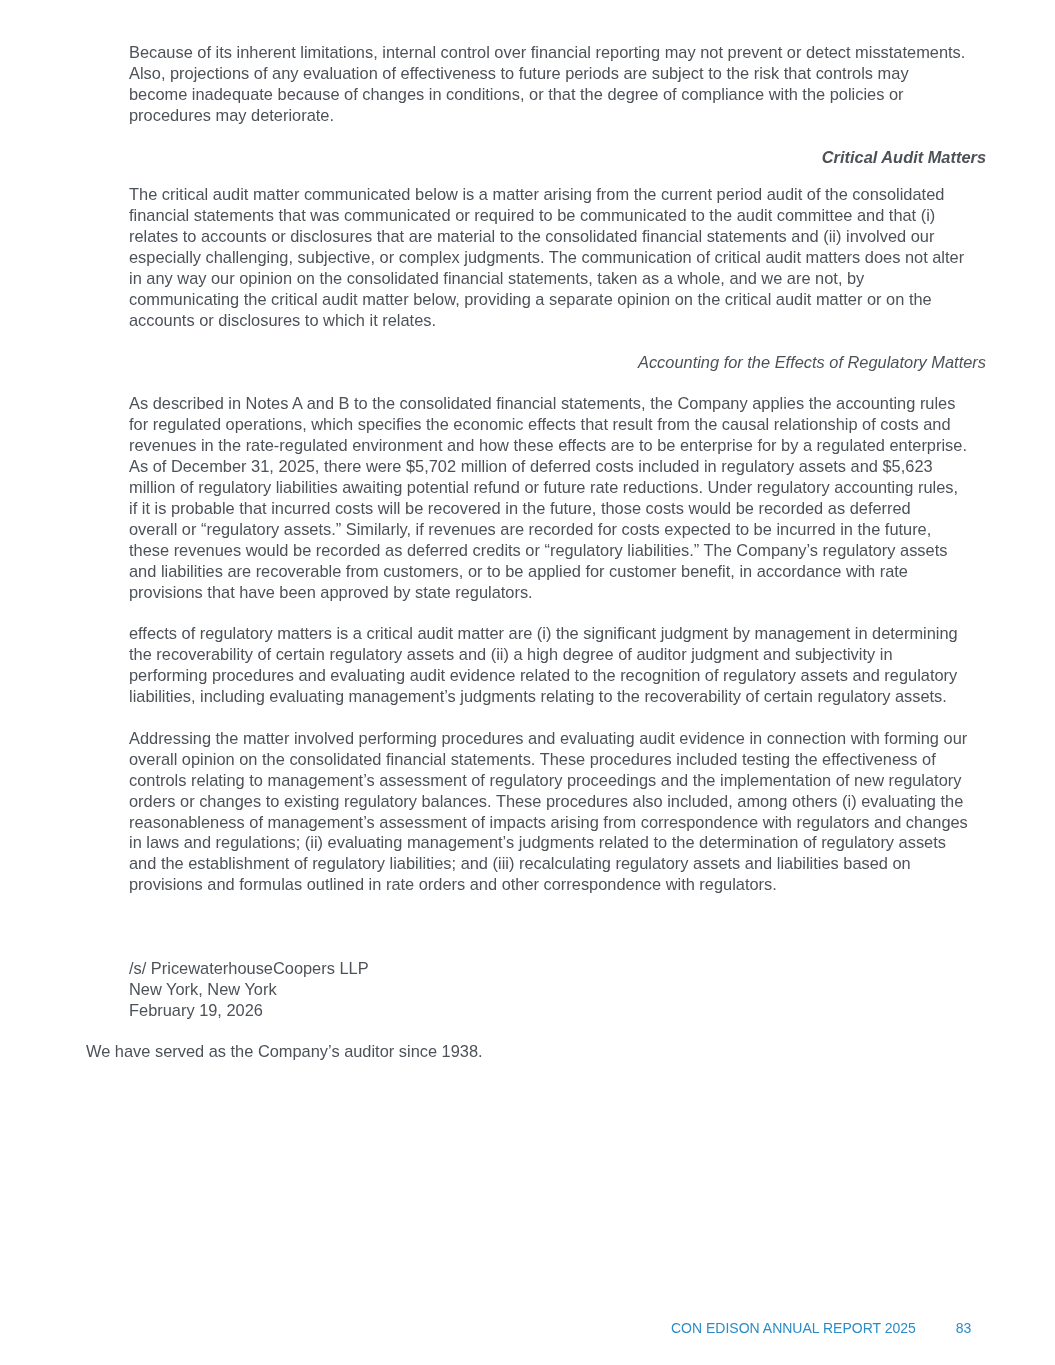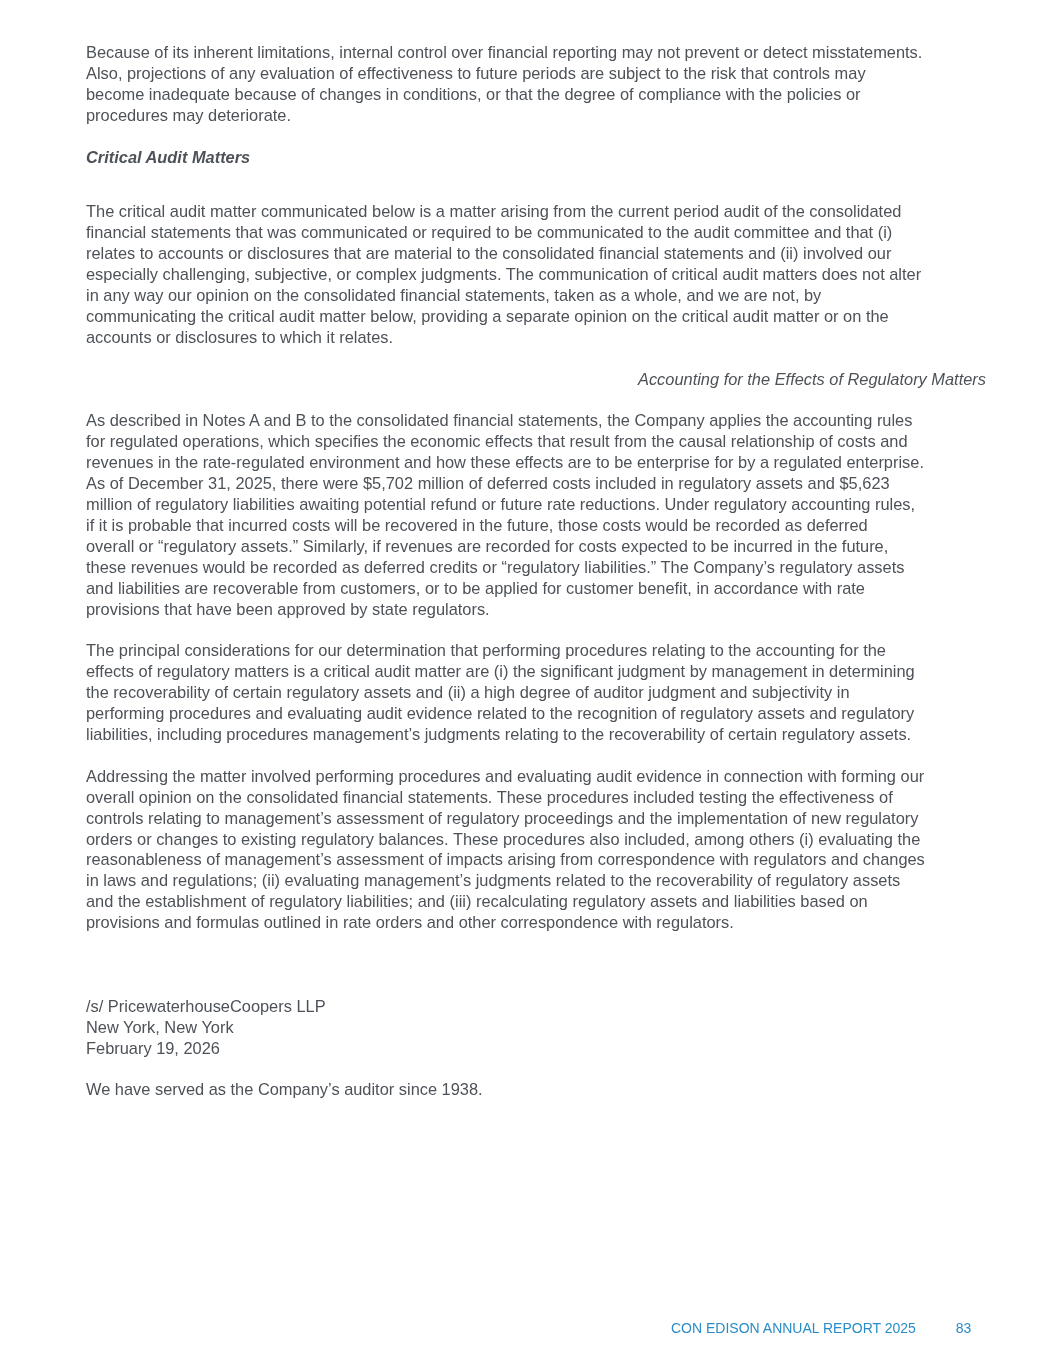--- a/index.html
+++ b/index.html
@@ -3,22 +3,22 @@
 <meta charset="utf-8">
 <style>
   html, body { margin: 0; padding: 0; background: #ffffff; }
   body { width: 1055px; height: 1365px; position: relative; overflow: hidden; }
   .page {
     position: absolute; left: 86px; top: 42px; width: 900px;
     font-family: "Liberation Sans", sans-serif;
     font-size: 16.4px; line-height: 20.9px; color: #4d5258;
   }
   .para { margin: 0 0 20.9px 0; }
-  .line { display: block; white-space: nowrap; }
-  .h-bold { font-weight: bold; font-style: italic; margin: 0 0 34px 0; }
+  .line { display: block; white-space: nowrap; margin-left: 43px; }
+  .h-bold { font-weight: bold; font-style: italic; margin: 0 0 17px 0; text-align: right; }
   .h-ital { font-style: italic; margin: 0 0 20.9px 0; text-align: right; }
   .spacer { height: 41.8px; }
   .footer {
     position: absolute; top: 1320px; left: 671px;
     font-family: "Liberation Sans", sans-serif; font-size: 14px; color: #2a8cc7;
     white-space: nowrap;
   }
   .footer .pg { margin-left: 36px; }
 </style>
 </head>
@@ -53,34 +53,33 @@
     <span class="line">As of December 31, 2025, there were $5,702 million of deferred costs included in regulatory assets and $5,623</span>
     <span class="line">million of regulatory liabilities awaiting potential refund or future rate reductions. Under regulatory accounting rules,</span>
     <span class="line">if it is probable that incurred costs will be recovered in the future, those costs would be recorded as deferred</span>
     <span class="line">overall or “regulatory assets.” Similarly, if revenues are recorded for costs expected to be incurred in the future,</span>
     <span class="line">these revenues would be recorded as deferred credits or “regulatory liabilities.” The Company’s regulatory assets</span>
     <span class="line">and liabilities are recoverable from customers, or to be applied for customer benefit, in accordance with rate</span>
     <span class="line">provisions that have been approved by state regulators.</span>
   </div>
 
   <div class="para">
-    <span class="line">The principal considerations for our determination that performing procedures relating to the accounting for the</span>
     <span class="line">effects of regulatory matters is a critical audit matter are (i) the significant judgment by management in determining</span>
     <span class="line">the recoverability of certain regulatory assets and (ii) a high degree of auditor judgment and subjectivity in</span>
     <span class="line">performing procedures and evaluating audit evidence related to the recognition of regulatory assets and regulatory</span>
-    <span class="line">liabilities, including procedures management’s judgments relating to the recoverability of certain regulatory assets.</span>
+    <span class="line">liabilities, including evaluating management’s judgments relating to the recoverability of certain regulatory assets.</span>
   </div>
 
   <div class="para">
     <span class="line">Addressing the matter involved performing procedures and evaluating audit evidence in connection with forming our</span>
     <span class="line">overall opinion on the consolidated financial statements. These procedures included testing the effectiveness of</span>
     <span class="line">controls relating to management’s assessment of regulatory proceedings and the implementation of new regulatory</span>
     <span class="line">orders or changes to existing regulatory balances. These procedures also included, among others (i) evaluating the</span>
     <span class="line">reasonableness of management’s assessment of impacts arising from correspondence with regulators and changes</span>
-    <span class="line">in laws and regulations; (ii) evaluating management’s judgments related to the recoverability of regulatory assets</span>
+    <span class="line">in laws and regulations; (ii) evaluating management’s judgments related to the determination of regulatory assets</span>
     <span class="line">and the establishment of regulatory liabilities; and (iii) recalculating regulatory assets and liabilities based on</span>
     <span class="line">provisions and formulas outlined in rate orders and other correspondence with regulators.</span>
   </div>
 
   <div class="spacer"></div>
 
   <div class="para">
     <span class="line">/s/ PricewaterhouseCoopers LLP</span>
     <span class="line">New York, New York</span>
     <span class="line">February 19, 2026</span>

